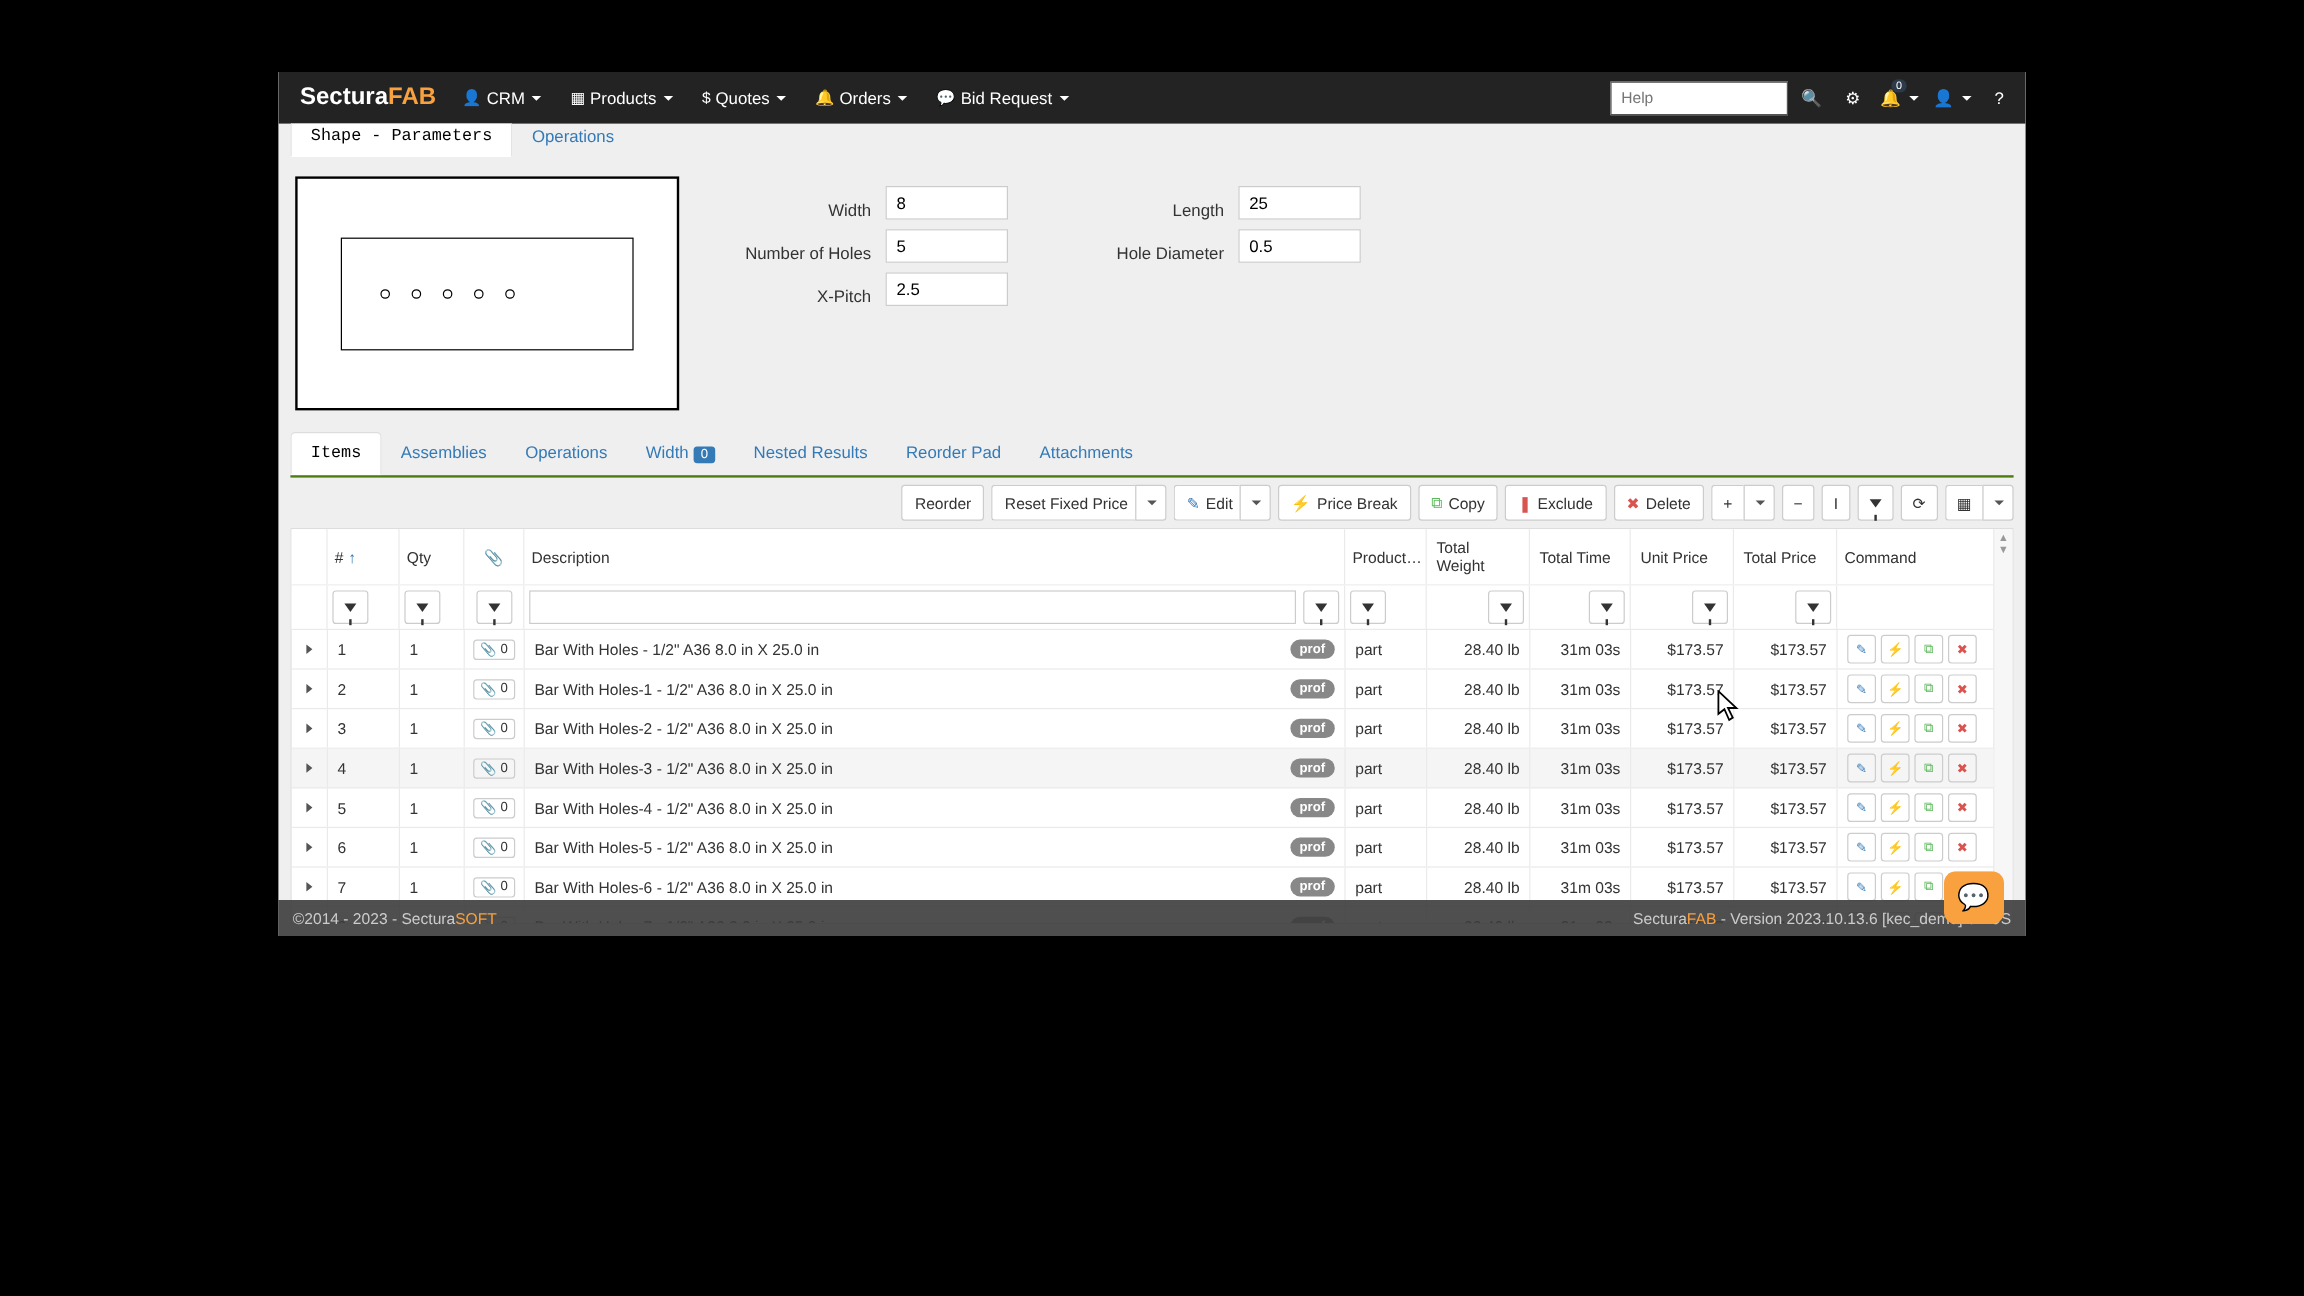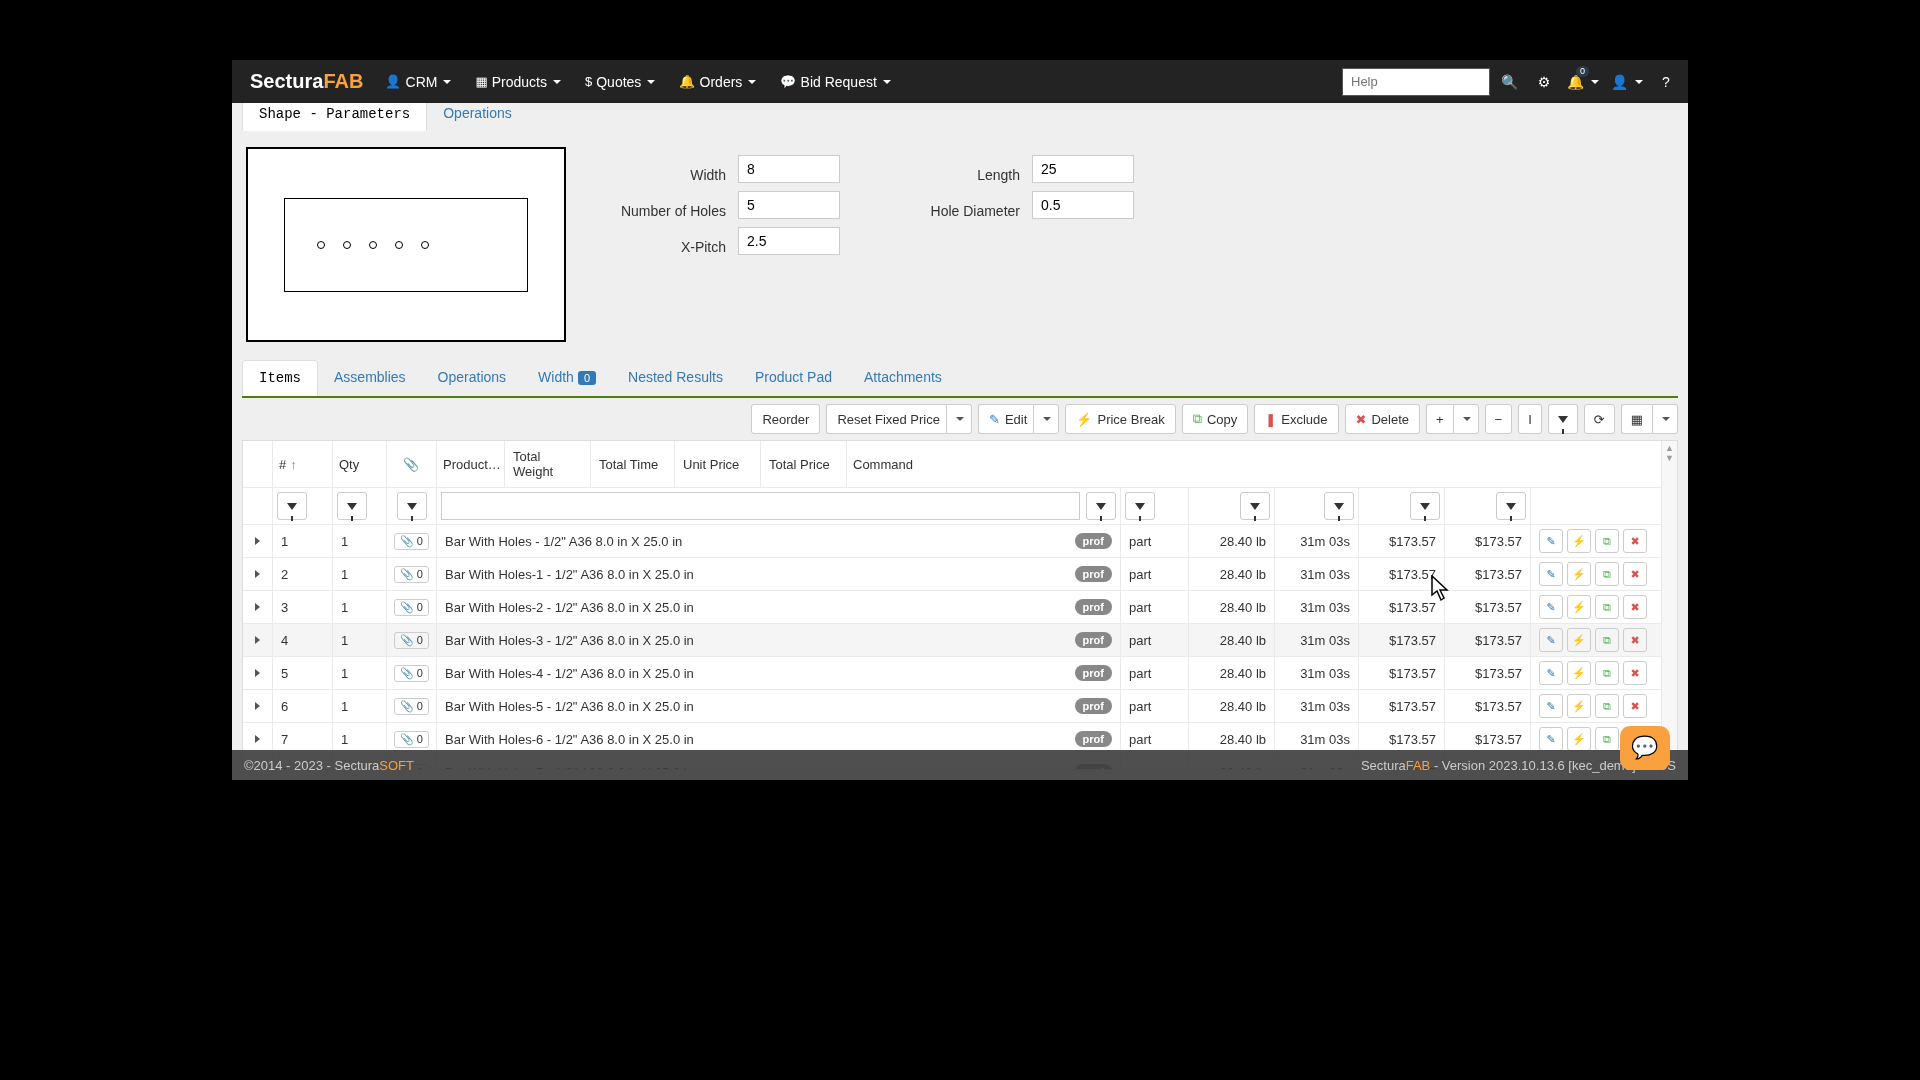--- a/index.html
+++ b/index.html
@@ -206,21 +206,21 @@
           </div>
         </div>
       </div>
 
       <div class="lower-tabs">
         <div class="tab active">Items</div>
         <div class="tab">Assemblies</div>
         <div class="tab">Operations</div>
         <div class="tab"><span>Width</span><span class="note-badge">0</span></div>
         <div class="tab">Nested Results</div>
-        <div class="tab">Product Pad</div>
+        <div class="tab">Reorder Pad</div>
         <div class="tab">Attachments</div>
       </div>
 
       <div class="grid-toolbar">
         <button class="btn">Reorder</button>
         <div class="btn-group">
           <button class="btn split">Reset Fixed Price</button>
           <button class="btn split-caret">
               <span class="caret" style="border-top-color:#555"></span>
             </button>
@@ -286,20 +286,21 @@
             <div class="grid-header">
               <div class="cell c-exp"></div>
               <div class="cell c-num">
                   <span>#</span>
                   <span class="sort-arrow">↑</span>
                 </div>
               <div class="cell c-qty">Qty</div>
               <div class="cell c-att">
                   <span>📎</span>
                 </div>
+              <div class="cell c-desc">Description</div>
               <div class="cell c-prod">Product…</div>
               <div class="cell c-wt">Total Weight</div>
               <div class="cell c-time">Total Time</div>
               <div class="cell c-uprice">Unit Price</div>
               <div class="cell c-tprice">Total Price</div>
               <div class="cell c-cmd">Command</div>
             </div>
             <div class="grid-filter">
               <div class="cell c-exp"></div>
               <div class="cell c-num">

